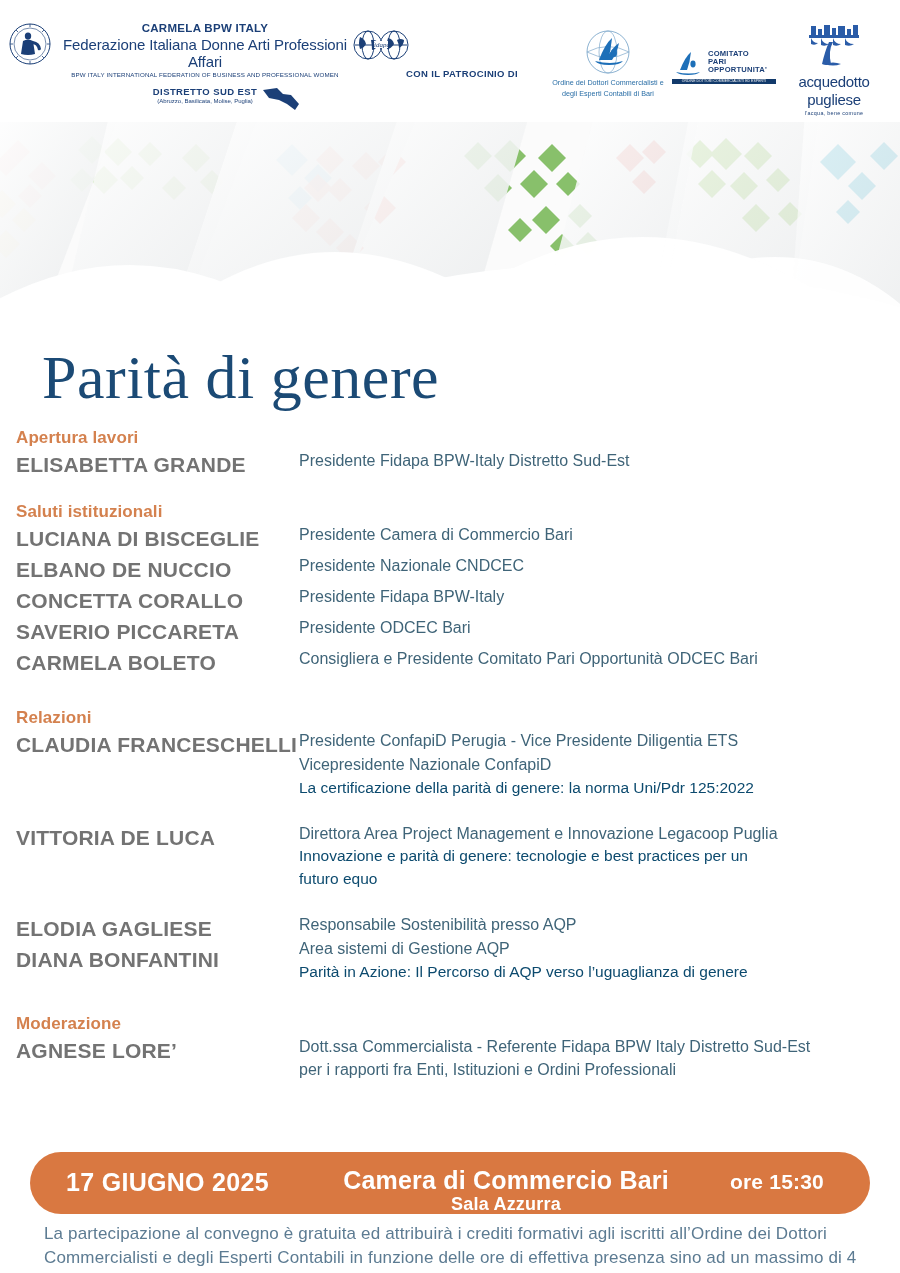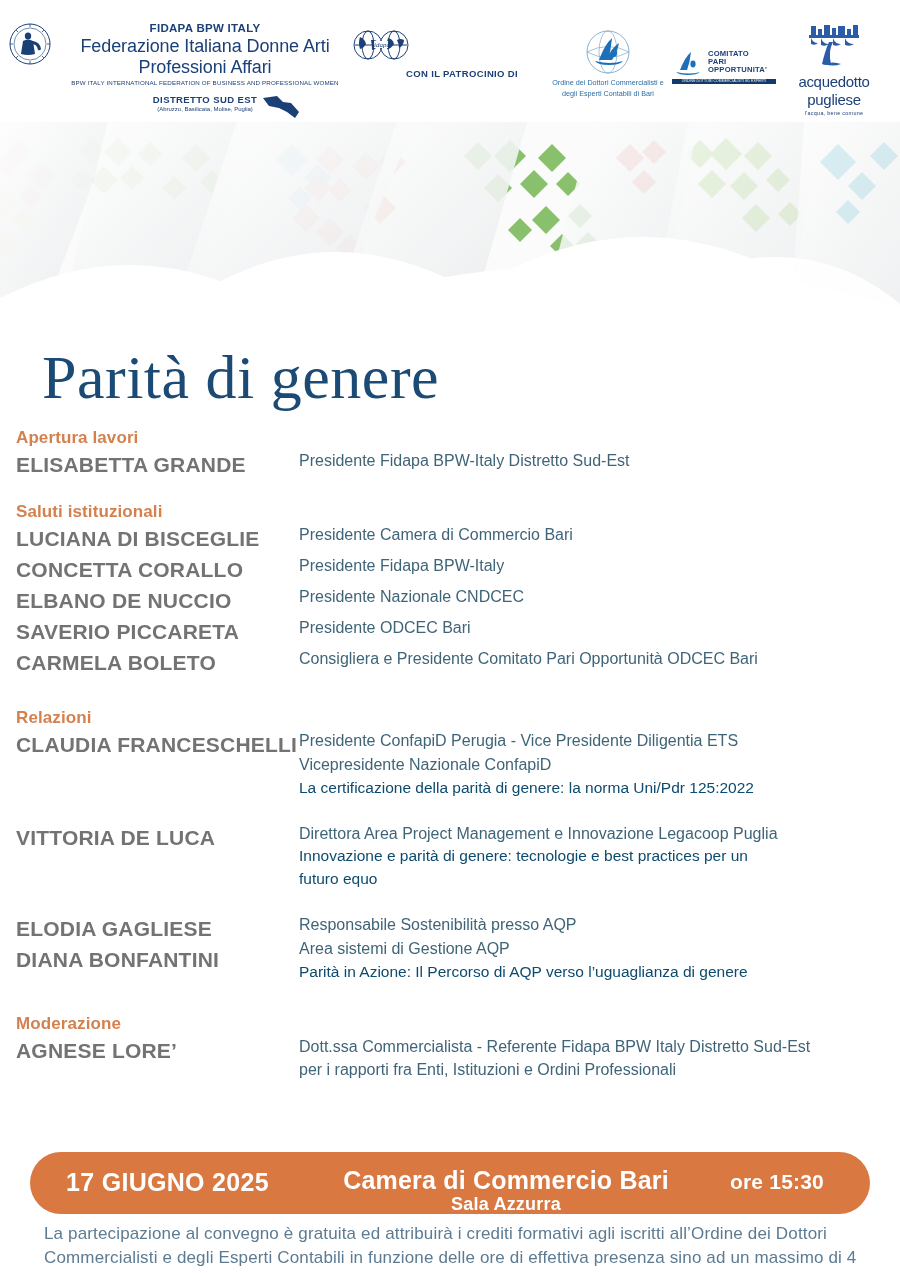--- a/index.html
+++ b/index.html
@@ -15,21 +15,21 @@
     display:flex; align-items:flex-start;
   }
   .logo-fidapa-emblem{
     position:absolute; left:8px; top:22px; width:44px; height:44px;
   }
   .fidapa-block{
     position:absolute; left:60px; top:22px; width:290px; text-align:center;
     color:#1b3f77;
   }
   .fidapa-title{ font-size:11.5px; font-weight:bold; letter-spacing:.3px; }
-  .fidapa-sub{ font-size:18px; margin-top:2px; letter-spacing:-.1px; }
+  .fidapa-sub{ font-size:15px; margin-top:2px; letter-spacing:-.1px; }
   .fidapa-eng{ font-size:6.2px; letter-spacing:.15px; margin-top:1px; }
   .distretto-wrap{ margin-top:8px; position:relative; display:inline-block; }
   .distretto{ font-size:9.5px; font-weight:bold; letter-spacing:.4px; }
   .distretto-sub{ font-size:6px; margin-top:1px; }
   .puglia-shape{ position:absolute; right:-46px; top:0px; width:42px; height:26px; }
 
   .logo-globes{ position:absolute; left:352px; top:28px; width:58px; height:34px; }
 
   .patrocinio{
     position:absolute; left:406px; top:68px; width:120px;
@@ -123,21 +123,21 @@
           <line x1="39" y1="22" x2="42" y2="22"></line>
         <line x1="8" y1="8" x2="10" y2="10"></line>
           <line x1="34" y1="34" x2="36" y2="36"></line>
         <line x1="36" y1="8" x2="34" y2="10"></line>
           <line x1="10" y1="34" x2="8" y2="36"></line>
       </g>
     </svg>
   </div>
 
   <div class="fidapa-block">
-    <div class="fidapa-title">FIDAPA BPW ITALY</div>
+    <div class="fidapa-title">CARMELA BPW ITALY</div>
     <div class="fidapa-sub">Federazione Italiana Donne Arti Professioni Affari</div>
     <div class="fidapa-eng">BPW ITALY INTERNATIONAL FEDERATION OF BUSINESS AND PROFESSIONAL WOMEN</div>
     <div class="distretto-wrap">
       <div class="distretto">DISTRETTO SUD EST</div>
       <div class="distretto-sub">(Abruzzo, Basilicata, Molise, Puglia)</div>
       <div class="puglia-shape">
         <svg viewBox="0 0 42 26" width="42" height="26">
           <path d="M2 4 L16 2 L22 8 L30 9 L38 18 L34 24 L26 18 L18 14 L8 12 Z" fill="#1b3f77"></path>
         </svg>
       </div>
@@ -369,32 +369,32 @@
     <div class="entry">
       <div class="names">
         <div class="person">LUCIANA DI BISCEGLIE</div>
       </div>
       <div class="details">
         <div class="role">Presidente Camera di Commercio Bari</div>
       </div>
     </div>
     <div class="entry">
       <div class="names">
+        <div class="person">ELBANO DE NUCCIO</div>
+      </div>
+      <div class="details">
+        <div class="role">Presidente Nazionale CNDCEC</div>
+      </div>
+    </div>
+    <div class="entry">
+      <div class="names">
         <div class="person">CONCETTA CORALLO</div>
       </div>
       <div class="details">
         <div class="role">Presidente Fidapa BPW-Italy</div>
-      </div>
-    </div>
-    <div class="entry">
-      <div class="names">
-        <div class="person">ELBANO DE NUCCIO</div>
-      </div>
-      <div class="details">
-        <div class="role">Presidente Nazionale CNDCEC</div>
       </div>
     </div>
     <div class="entry">
       <div class="names">
         <div class="person">SAVERIO PICCARETA</div>
       </div>
       <div class="details">
         <div class="role">Presidente ODCEC Bari</div>
       </div>
     </div>

